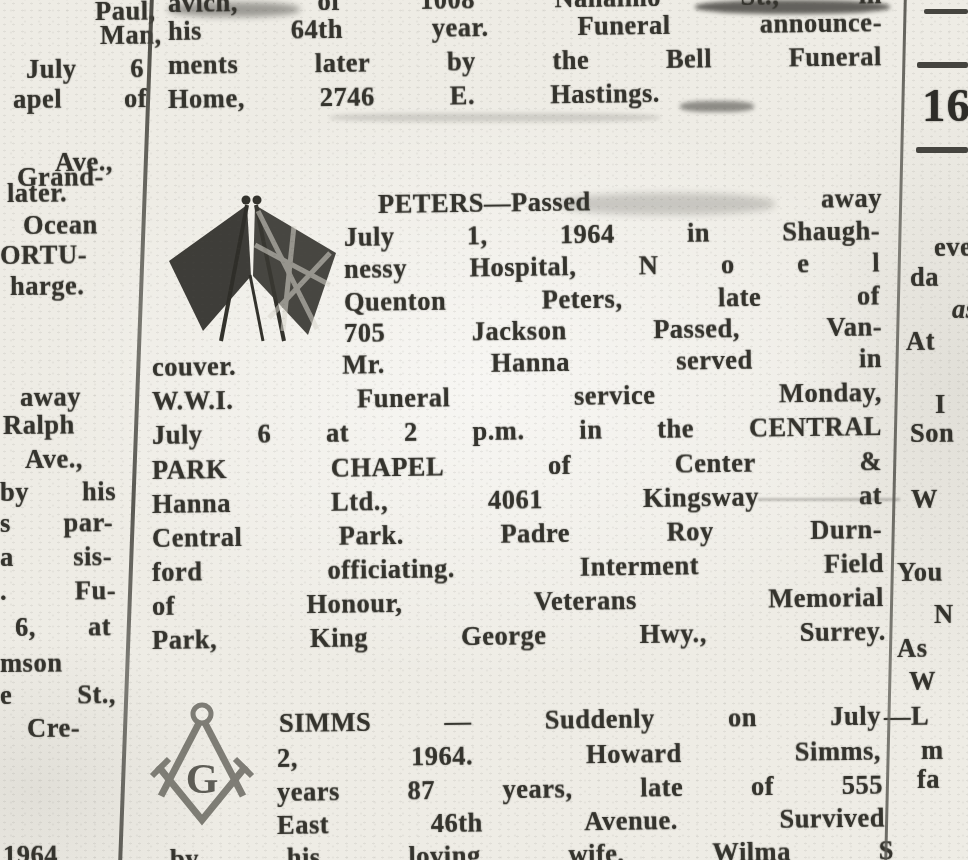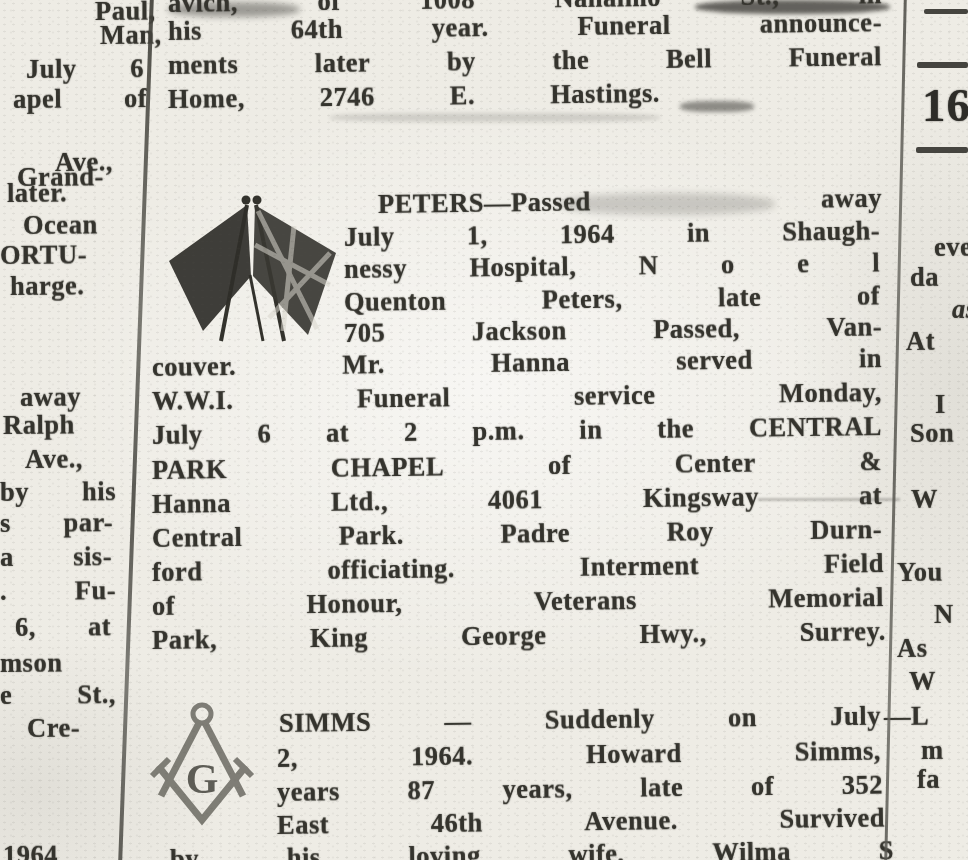--- a/index.html
+++ b/index.html
@@ -247,21 +247,21 @@
         <span>1964.</span>
         <span>Howard</span>
         <span>Simms,</span>
       </div>
     <div class="ln jl" style="left:277px;top:777px;width:606px;">
         <span>years</span>
         <span>87</span>
         <span>years,</span>
         <span>late</span>
         <span>of</span>
-        <span>352</span>
+        <span>555</span>
       </div>
     <div class="ln jl" style="left:277px;top:810px;width:608px;">
         <span>East</span>
         <span>46th</span>
         <span>Avenue.</span>
         <span>Survived</span>
       </div>
     <div class="ln jl" style="left:170px;top:844px;width:724px;">
         <span>by</span>
         <span>his</span>

